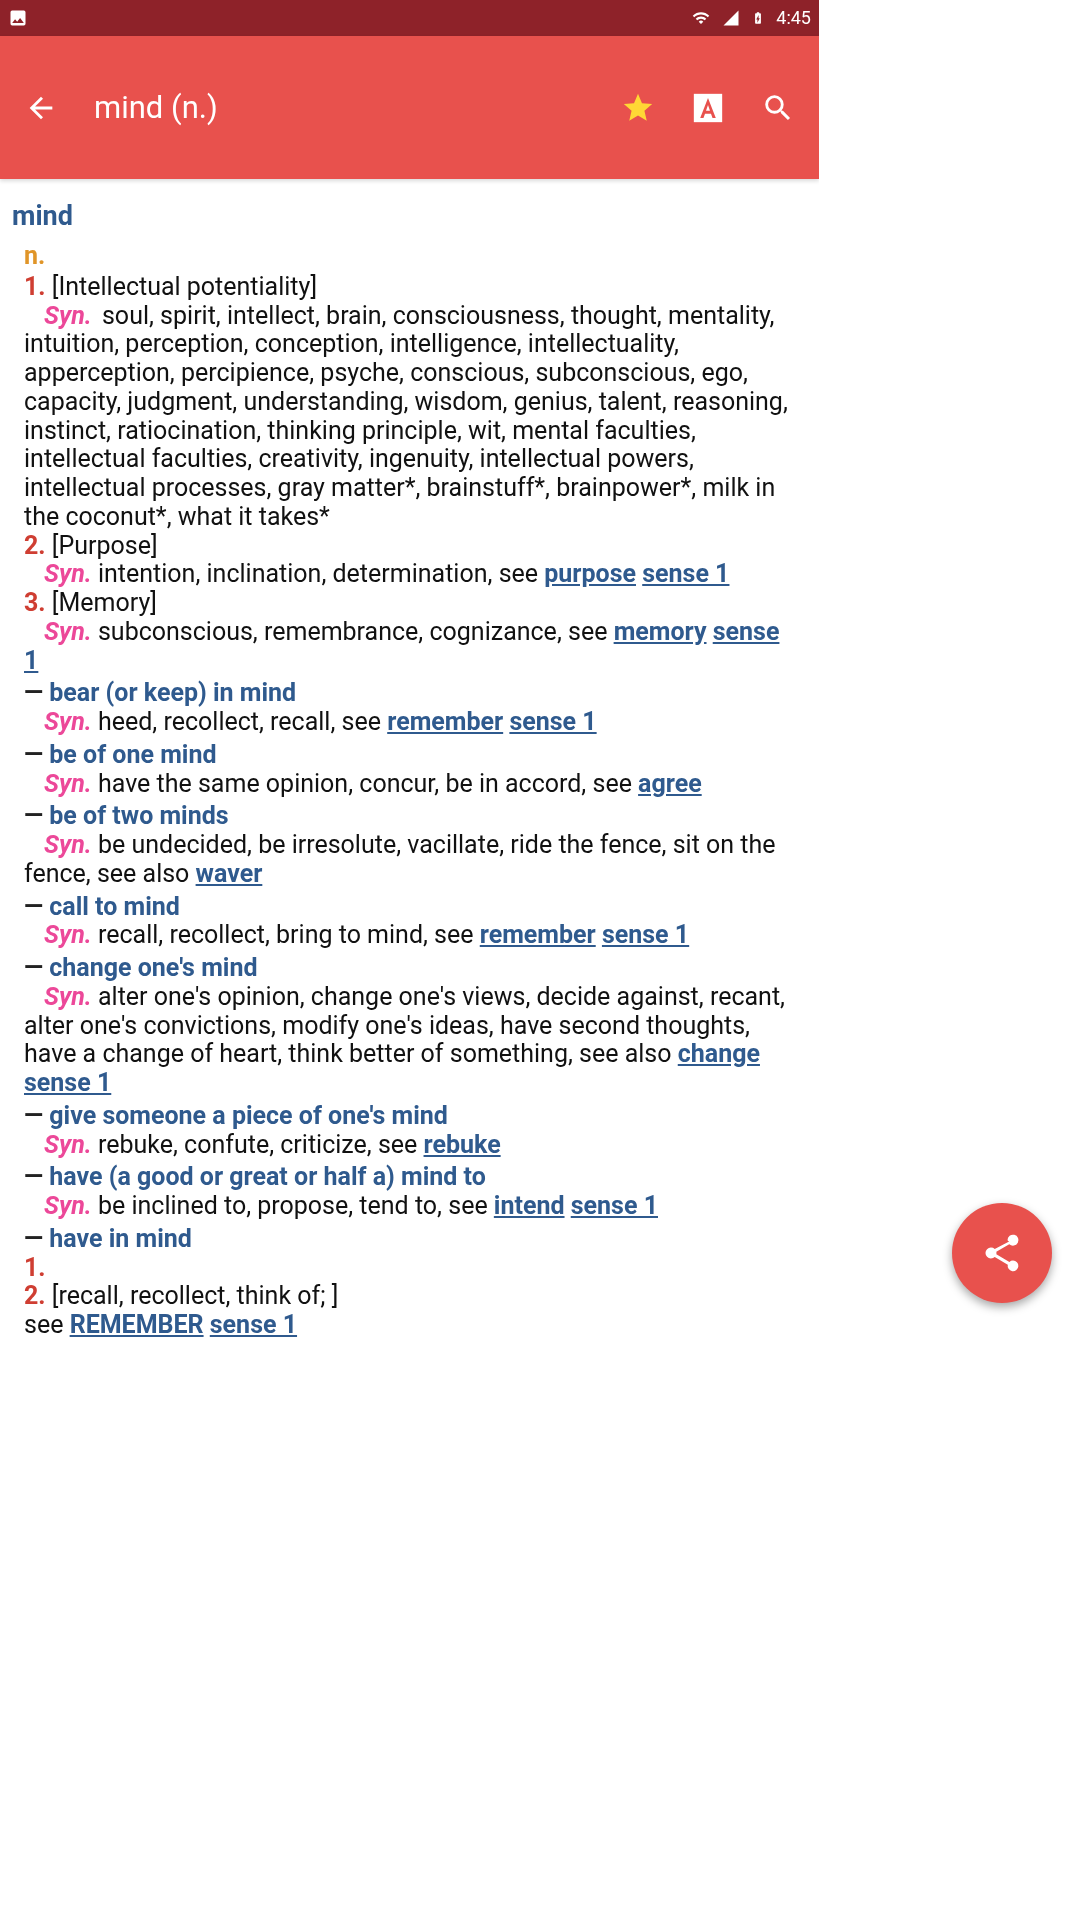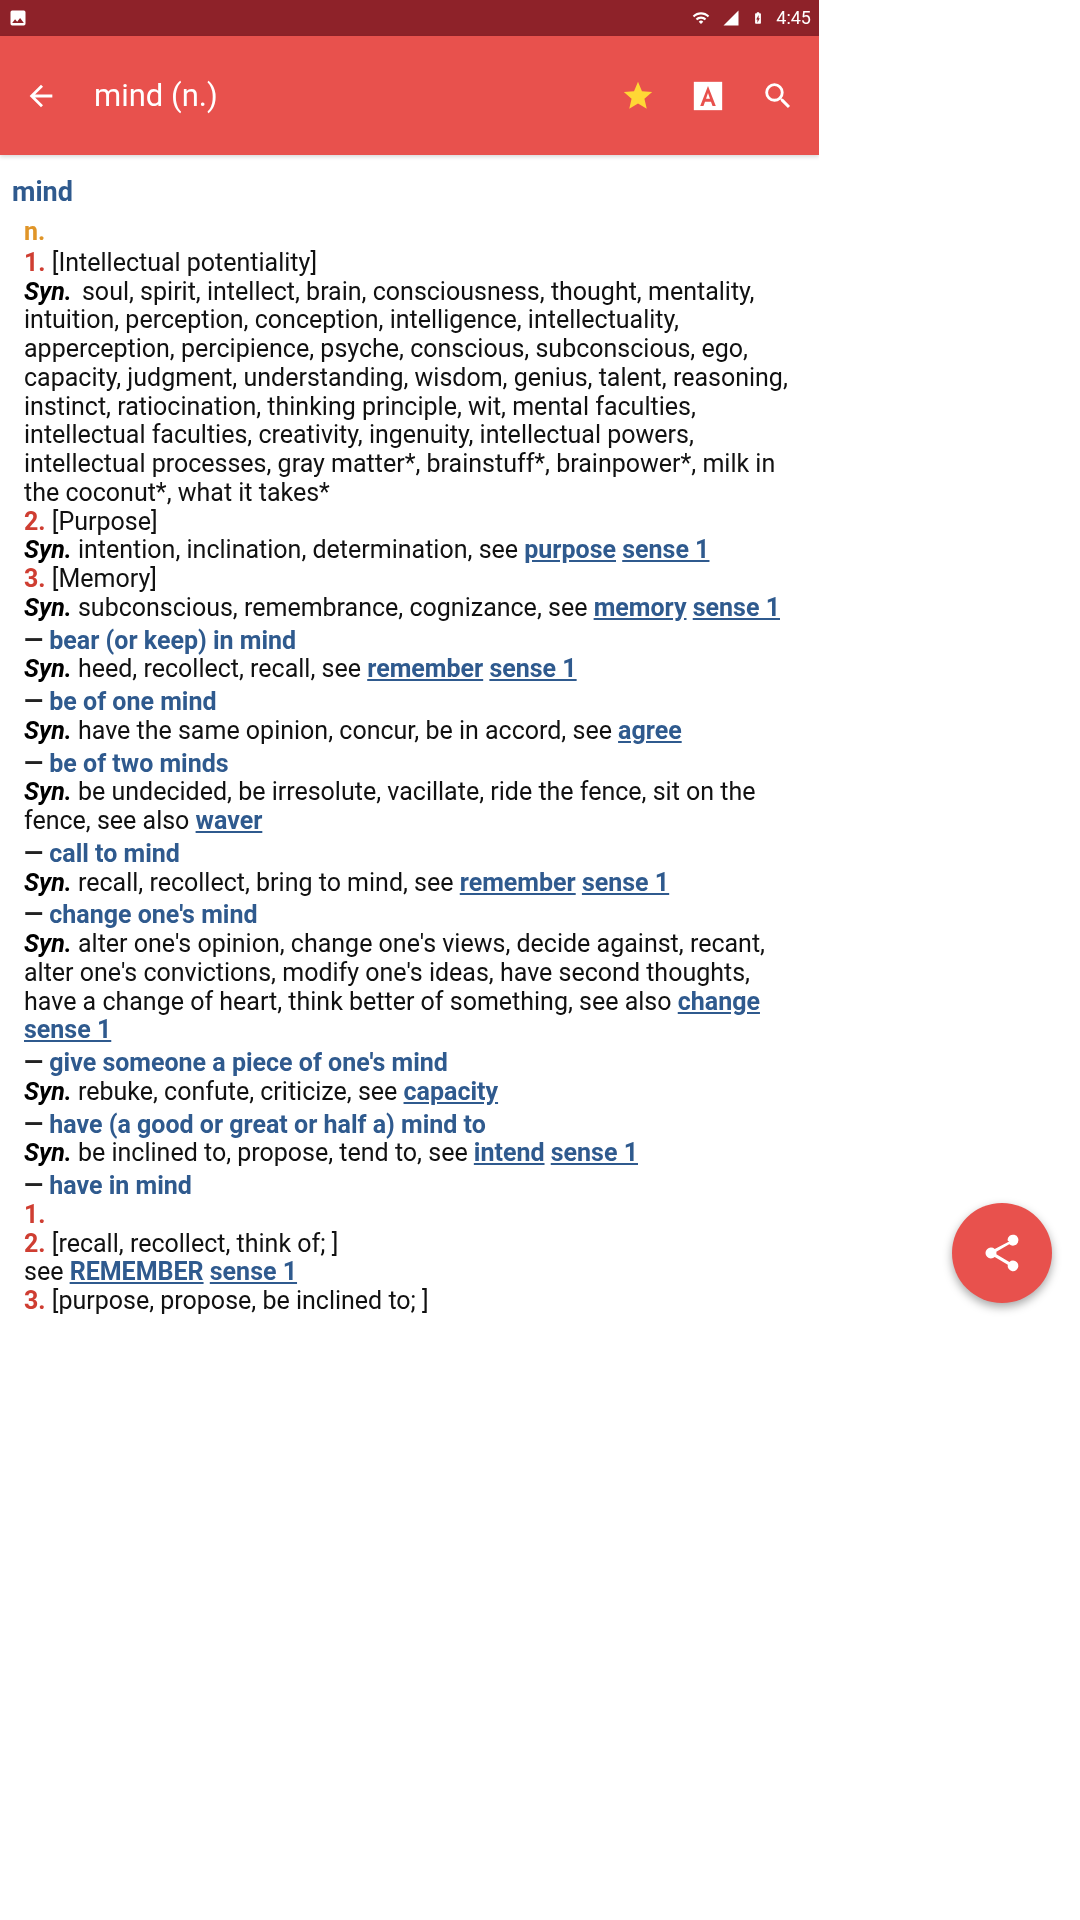--- a/index.html
+++ b/index.html
@@ -19,21 +19,21 @@
   align-items: center;
   justify-content: space-between;
   padding: 0 8px;
   font-size: 18px;
 }
 .status-left { display: flex; align-items: center; gap: 6px; }
 .status-right { display: flex; align-items: center; gap: 11px; }
 .status-right svg { fill: #fff; }
 .app-bar {
   background: #e8514d;
-  height: 119px;
+  height: 143px;
   display: flex;
   align-items: center;
   padding: 0 24px;
   gap: 36px;
   box-shadow: 0 2px 4px rgba(0,0,0,0.15);
 }
 .app-bar .title {
   color: #fff;
   font-size: 31px;
   font-weight: 400;
@@ -49,21 +49,21 @@
   font-size: 27px;
   margin: 12px 0 4px 0;
 }
 .pos {
   color: #e09528;
   font-weight: bold;
   margin: 10px 0 2px 12px;
 }
 .entry { margin: 0 12px; }
 .num { color: #cf3e32; font-weight: bold; }
-.syn { color: #000000; font-style: italic; font-weight: bold; }
+.syn { color: #ec4899; font-style: italic; font-weight: bold; margin-left: 20px; }
 .txt { color: #111; }
 .link {
   color: #2f5a8e;
   text-decoration: underline;
   font-weight: bold;
 }
 .subhead {
   color: #2f5a8e;
   font-weight: bold;
 }
@@ -165,42 +165,38 @@
     <span> </span>
     <span class="link">sense 1</span>
   </div>
 
   <div id="idioms">
       <div class="entry idiom-row"><span class="dash">— </span><span class="subhead">bear (or keep) in mind</span><br><span class="syn">Syn.</span><span class="txt"> heed, recollect, recall, see </span><span class="link">remember</span> <span class="link">sense 1</span></div>
       <div class="entry idiom-row"><span class="dash">— </span><span class="subhead">be of one mind</span><br><span class="syn">Syn.</span><span class="txt"> have the same opinion, concur, be in accord, see </span><span class="link">agree</span></div>
       <div class="entry idiom-row"><span class="dash">— </span><span class="subhead">be of two minds</span><br><span class="syn">Syn.</span><span class="txt"> be undecided, be irresolute, vacillate, ride the fence, sit on the fence, see also </span><span class="link">waver</span></div>
       <div class="entry idiom-row"><span class="dash">— </span><span class="subhead">call to mind</span><br><span class="syn">Syn.</span><span class="txt"> recall, recollect, bring to mind, see </span><span class="link">remember</span> <span class="link">sense 1</span></div>
       <div class="entry idiom-row"><span class="dash">— </span><span class="subhead">change one's mind</span><br><span class="syn">Syn.</span><span class="txt"> alter one's opinion, change one's views, decide against, recant, alter one's convictions, modify one's ideas, have second thoughts, have a change of heart, think better of something, see also </span><span class="link">change</span> <span class="link">sense 1</span></div>
-      <div class="entry idiom-row"><span class="dash">— </span><span class="subhead">give someone a piece of one's mind</span><br><span class="syn">Syn.</span><span class="txt"> rebuke, confute, criticize, see </span><span class="link">capacity</span></div>
+      <div class="entry idiom-row"><span class="dash">— </span><span class="subhead">give someone a piece of one's mind</span><br><span class="syn">Syn.</span><span class="txt"> rebuke, confute, criticize, see </span><span class="link">rebuke</span></div>
       <div class="entry idiom-row"><span class="dash">— </span><span class="subhead">have (a good or great or half a) mind to</span><br><span class="syn">Syn.</span><span class="txt"> be inclined to, propose, tend to, see </span><span class="link">intend</span> <span class="link">sense 1</span></div>
     </div>
 
   <div class="entry idiom-row">
     <span class="dash">— </span>
     <span class="subhead">have in mind</span>
   </div>
   <div class="entry row">
     <span class="num">1.</span>
   </div>
   <div class="entry row">
     <span class="num">2.</span>
     <span class="txt">[recall, recollect, think of; ]</span><br>
     <span class="txt">see </span>
     <span class="link sc">REMEMBER</span>
     <span> </span>
     <span class="link">sense 1</span>
   </div>
-  <div class="entry row">
-    <span class="num">3.</span>
-    <span class="txt">[purpose, propose, be inclined to; ]</span>
-  </div>
 </div>
 
 <div class="fab">
   <svg width="44" height="44" viewBox="0 0 24 24">
       <path d="M18 16.08a2.91 2.91 0 0 0-1.96.77L8.91 12.7a3.27 3.27 0 0 0 0-1.39l7.05-4.11A3 3 0 1 0 15 5a3.27 3.27 0 0 0 .9.7L8.04 9.81a3 3 0 1 0 0 4.38l7.12 4.16a2.92 2.92 0 1 0 2.84-2.27z"></path>
     </svg>
 </div>
 
 </body></html>

